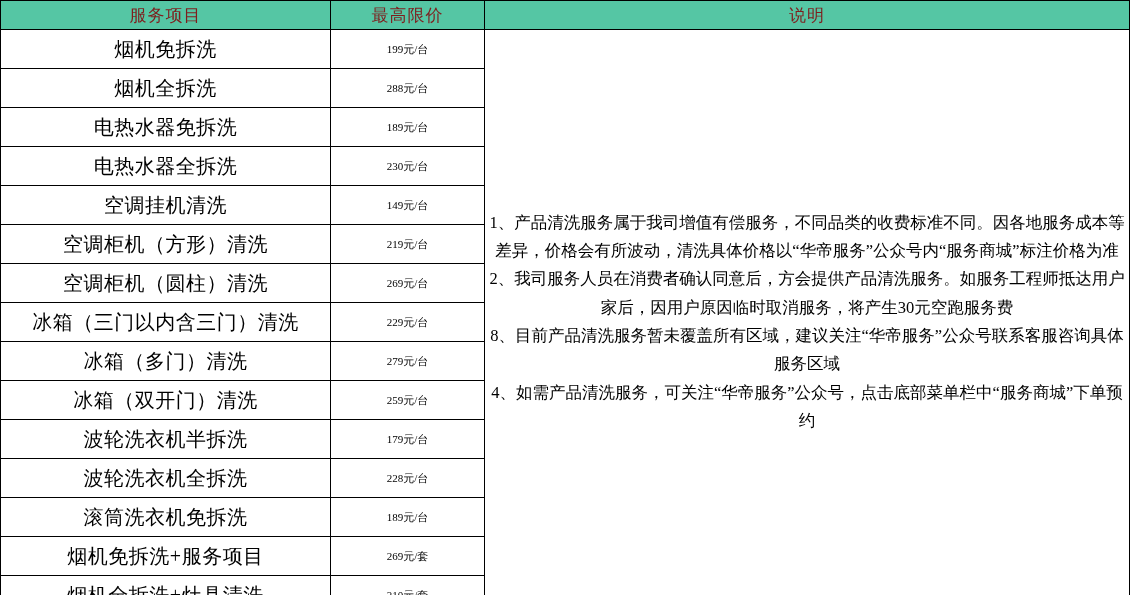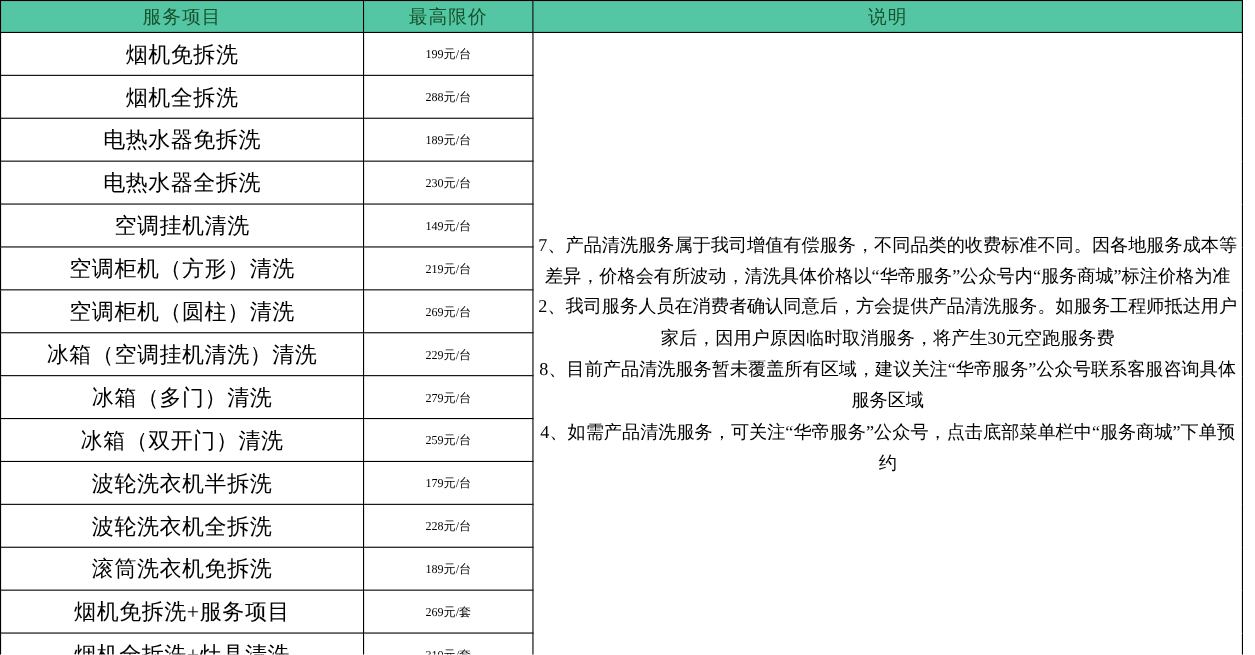--- a/index.html
+++ b/index.html
@@ -27,21 +27,21 @@
   }
   table.price-table td, table.price-table th {
     border: 1px solid #000000;
     padding: 0;
     vertical-align: middle;
     text-align: center;
     font-weight: normal;
   }
   thead th {
     background: #55c6a4;
-    color: #14532d;
+    color: #7f1d1d;
     font-weight: bold;
     height: 28px;
     font-size: 17px;
     letter-spacing: 1px;
   }
   .col-item { width: 330px; }
   .col-price { width: 154px; }
   .col-desc { width: 645px; }
   tbody td.item {
     height: 38px;
@@ -80,21 +80,21 @@
         <th>最高限价</th>
         <th>说明</th>
       </tr>
     </thead>
     <tbody>
       <tr>
         <td class="item">烟机免拆洗</td>
         <td class="price">199元/台</td>
         <td class="desc" rowspan="15">
           <div class="desc">
-            <p>7、产品清洗服务属于我司增值有偿服务，不同品类的收费标准不同。因各地服务成本等差异，价格会有所波动，清洗具体价格以“华帝服务”公众号内“服务商城”标注价格为准</p>
+            <p>1、产品清洗服务属于我司增值有偿服务，不同品类的收费标准不同。因各地服务成本等差异，价格会有所波动，清洗具体价格以“华帝服务”公众号内“服务商城”标注价格为准</p>
             <p>2、我司服务人员在消费者确认同意后，方会提供产品清洗服务。如服务工程师抵达用户家后，因用户原因临时取消服务，将产生30元空跑服务费</p>
             <p>8、目前产品清洗服务暂未覆盖所有区域，建议关注“华帝服务”公众号联系客服咨询具体服务区域</p>
             <p>4、如需产品清洗服务，可关注“华帝服务”公众号，点击底部菜单栏中“服务商城”下单预约</p>
           </div>
         </td>
       </tr>
       <tr>
         <td class="item">烟机全拆洗</td>
         <td class="price">288元/台</td>
       </tr>
@@ -112,21 +112,21 @@
       </tr>
       <tr>
         <td class="item">空调柜机（方形）清洗</td>
         <td class="price">219元/台</td>
       </tr>
       <tr>
         <td class="item">空调柜机（圆柱）清洗</td>
         <td class="price">269元/台</td>
       </tr>
       <tr>
-        <td class="item">冰箱（空调挂机清洗）清洗</td>
+        <td class="item">冰箱（三门以内含三门）清洗</td>
         <td class="price">229元/台</td>
       </tr>
       <tr>
         <td class="item">冰箱（多门）清洗</td>
         <td class="price">279元/台</td>
       </tr>
       <tr>
         <td class="item">冰箱（双开门）清洗</td>
         <td class="price">259元/台</td>
       </tr>

